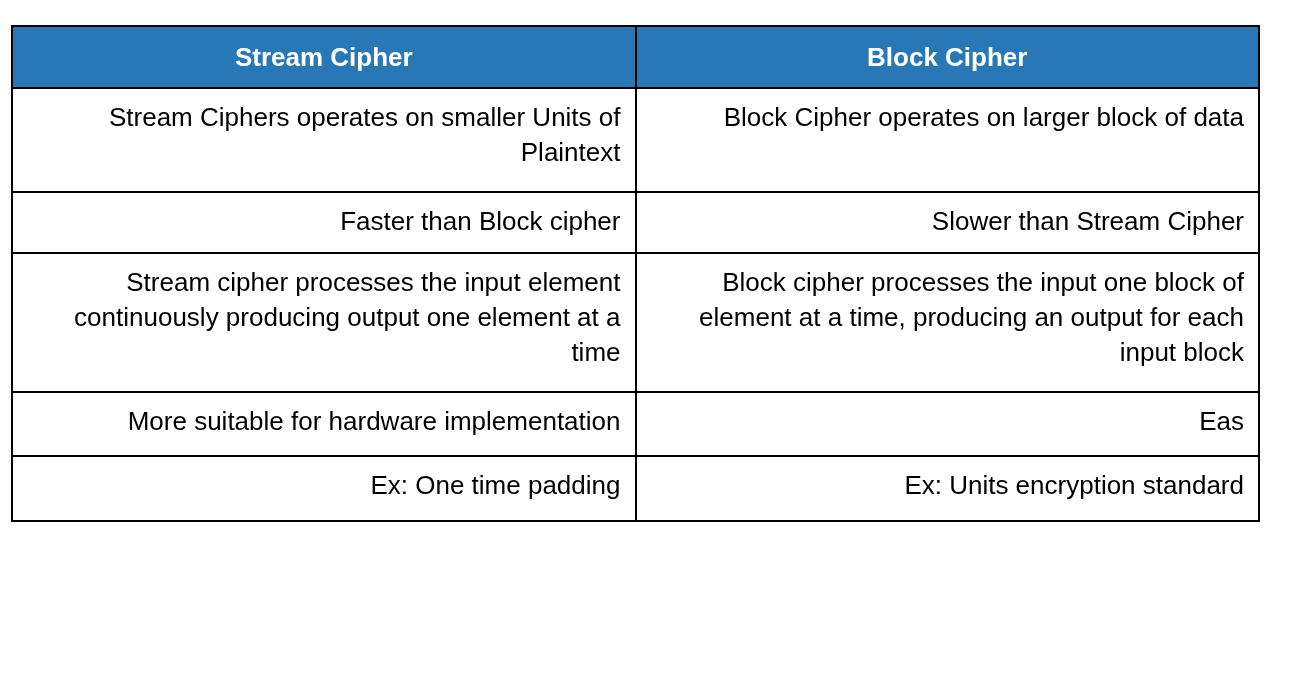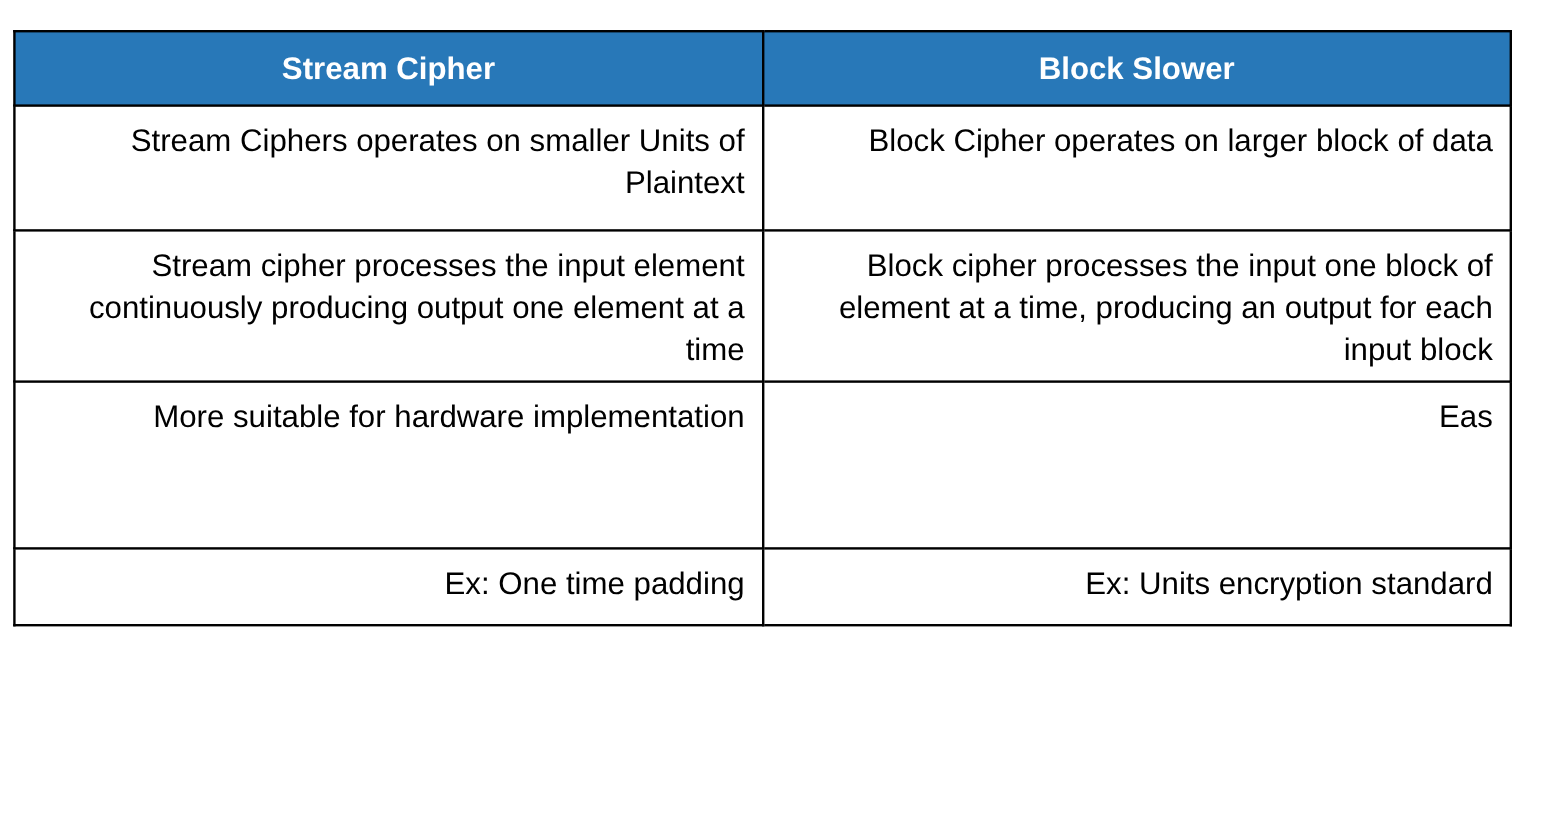--- a/index.html
+++ b/index.html
@@ -63,27 +63,31 @@
   .cipher-table tbody tr:nth-child(7) td { height: 46px; }
 </style>
 </head>
 <body>
 
 <div class="page">
   <table class="cipher-table">
     <thead>
       <tr>
         <th>Stream Cipher</th>
-        <th>Block Slower</th>
+        <th>Block Cipher</th>
       </tr>
     </thead>
     <tbody>
       <tr>
         <td>Stream Ciphers operates on smaller Units of Plaintext</td>
         <td>Block Cipher operates on larger block of data</td>
+      </tr>
+      <tr>
+        <td>Faster than Block cipher</td>
+        <td>Slower than Stream Cipher</td>
       </tr>
       <tr>
         <td>Stream cipher processes the input element continuously producing output one element at a time</td>
         <td>Block cipher processes the input one block of element at a time, producing an output for each input block</td>
       </tr>
       <tr>
         <td>More suitable for hardware implementation</td>
         <td>Eas</td>
       </tr>
       <tr>

